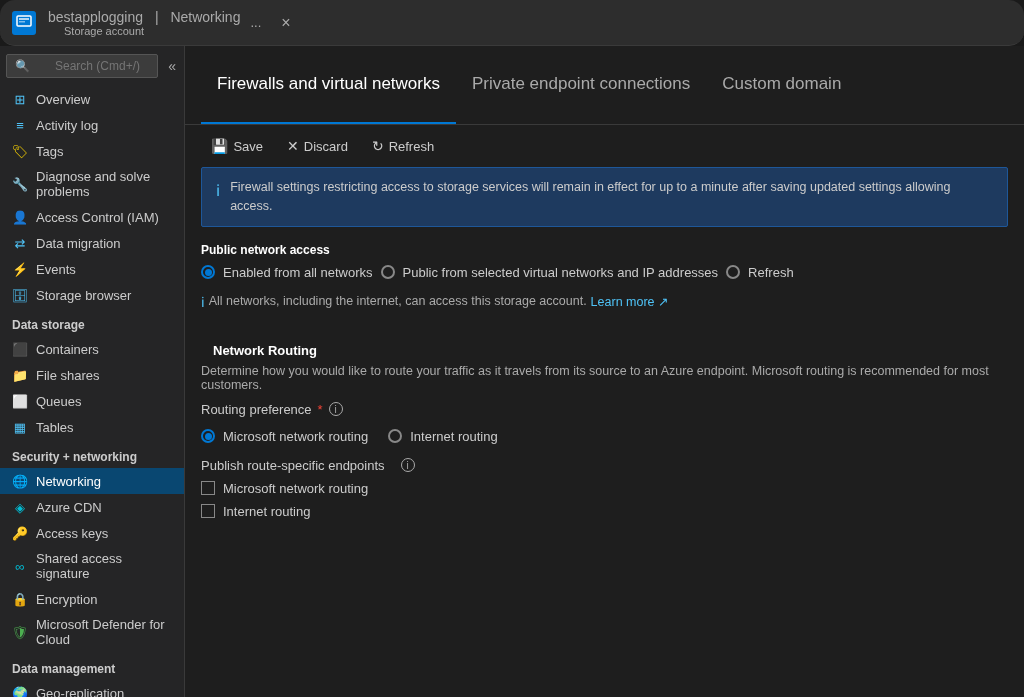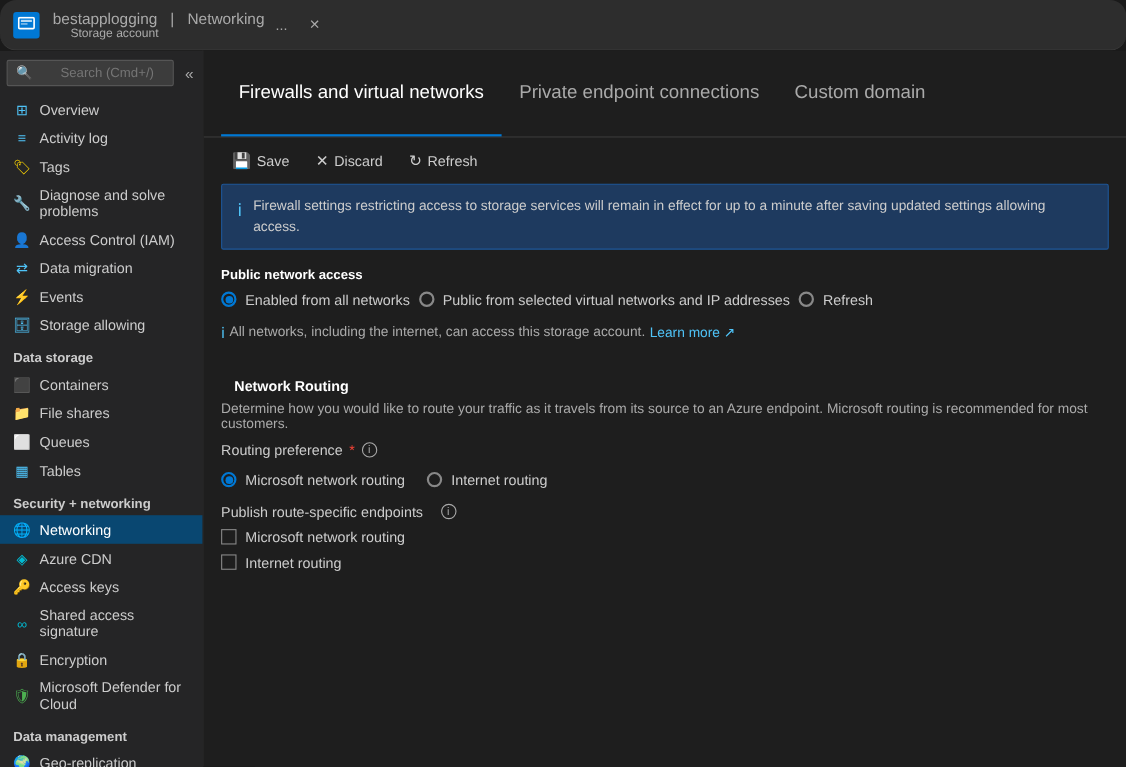--- a/index.html
+++ b/index.html
@@ -379,21 +379,21 @@
     <div class="sidebar-item">
       <span class="sidebar-icon icon-blue">⇄</span>
       <span>Data migration</span>
     </div>
     <div class="sidebar-item">
       <span class="sidebar-icon icon-yellow">⚡</span>
       <span>Events</span>
     </div>
     <div class="sidebar-item">
       <span class="sidebar-icon icon-blue">🗄</span>
-      <span>Storage allowing</span>
+      <span>Storage browser</span>
     </div>
 
     <div class="sidebar-section-label">Data storage</div>
     <div class="sidebar-item">
       <span class="sidebar-icon icon-blue">⬛</span>
       <span>Containers</span>
     </div>
     <div class="sidebar-item">
       <span class="sidebar-icon icon-blue">📁</span>
       <span>File shares</span>

